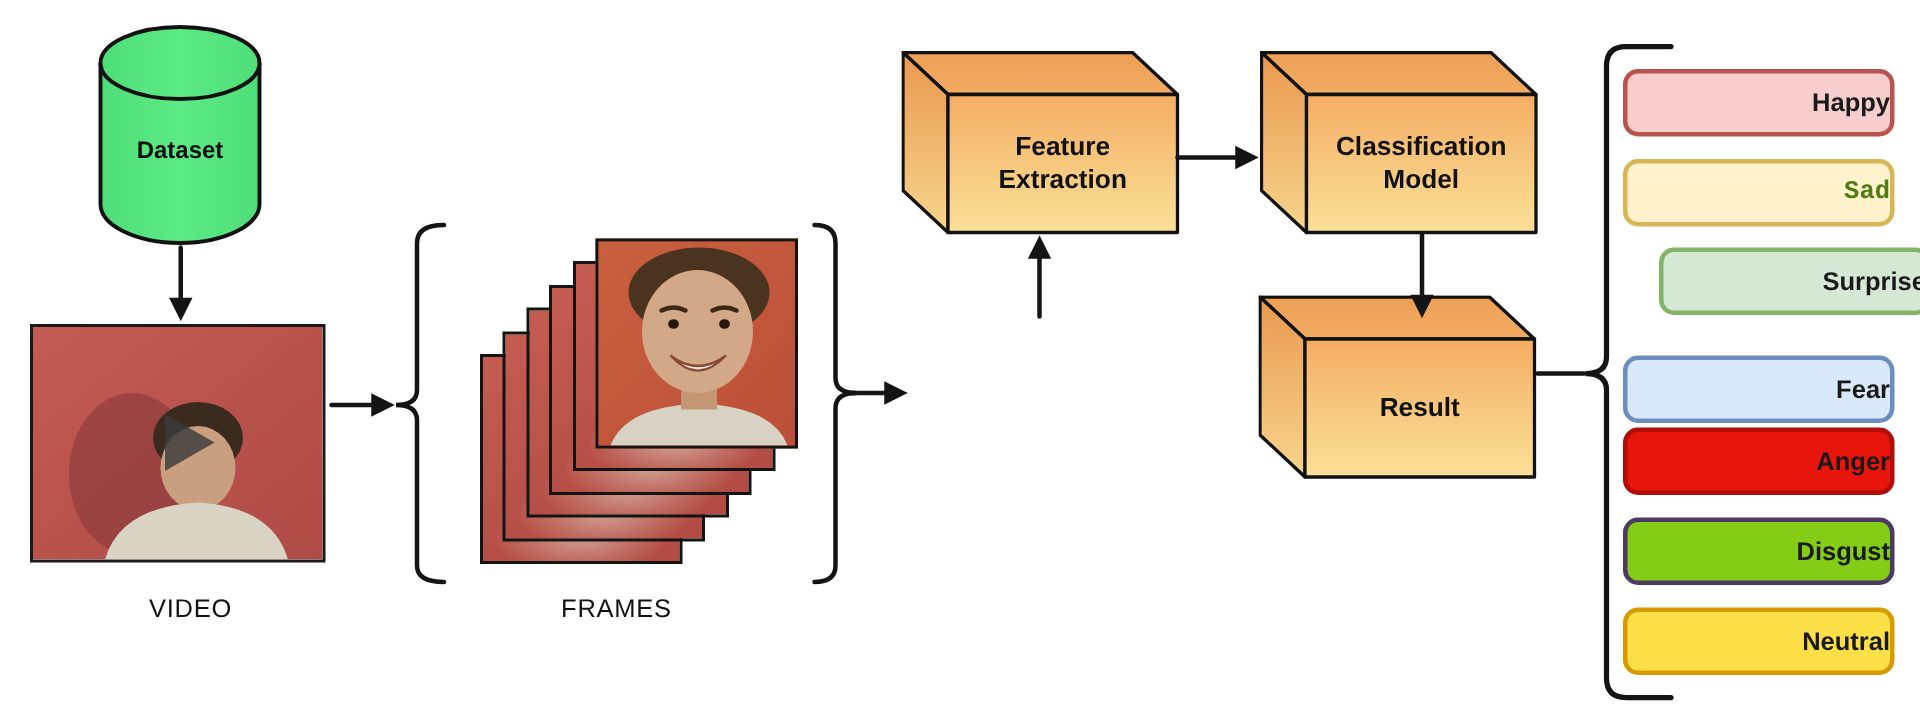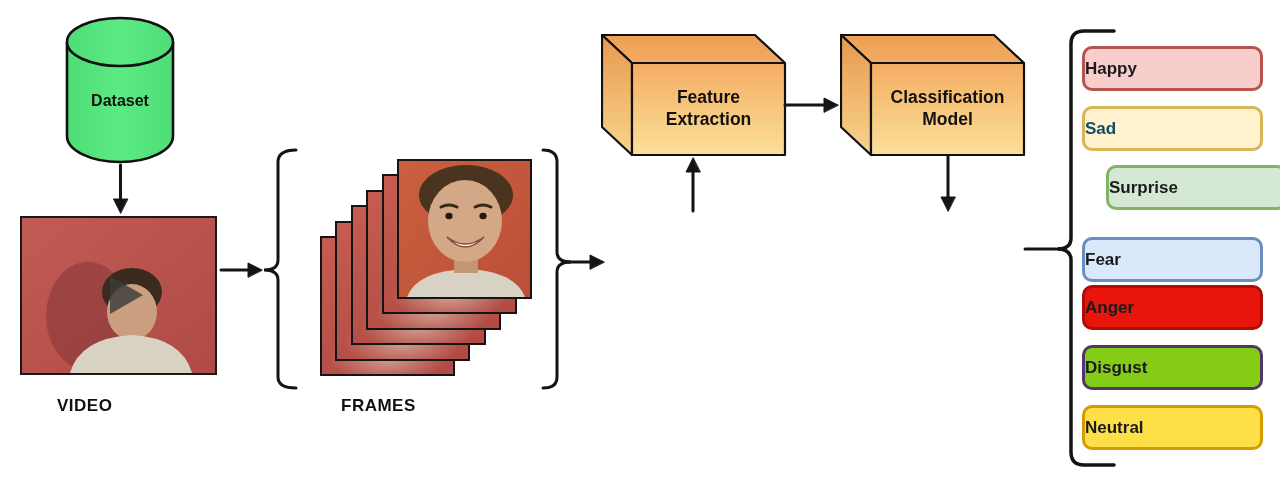--- a/index.html
+++ b/index.html
@@ -13,21 +13,21 @@
   .cylinder-wrap{left:64px;top:16px;width:112px;height:152px;}
   .cylinder-label{left:64px;top:92px;width:112px;text-align:center;font-weight:bold;font-size:16px;}
 
   
   .video-thumb{
     left:20px;top:216px;width:197px;height:159px;
     border:2px solid #1a1a1a;box-sizing:border-box;
     box-shadow:inset 0 0 0 3px #f3f3f1;
     overflow:hidden;
   }
-  .caption{font-weight:bold;font-size:17px;letter-spacing:.5px;}
+  .caption{font-weight:normal;font-size:17px;letter-spacing:.5px;text-align:center;}
   .video-caption{left:57px;top:396px;width:140px;}
   .frames-caption{left:341px;top:396px;width:140px;}
 
   
   .frame{
     position:absolute;width:135px;height:140px;border:2px solid #141414;box-sizing:border-box;
     background:
       radial-gradient(ellipse 42% 32% at 55% 32%, rgba(58,34,24,.38), rgba(58,34,24,0) 70%),
       radial-gradient(ellipse 62% 26% at 50% 88%, rgba(232,226,210,.55), rgba(232,226,210,0) 72%),
       linear-gradient(160deg,#c45c51,#b14b44);
@@ -45,21 +45,21 @@
   .box-label{
     position:absolute;left:31px;top:29px;width:153px;height:92px;
     display:flex;align-items:center;justify-content:center;text-align:center;
     font-weight:bold;font-size:17.5px;line-height:1.25;white-space:pre-line;
   }
 
   
   .pill{
     position:absolute;left:1082px;width:181px;height:45px;box-sizing:border-box;
     border:3px solid #888;border-radius:10px;
-    display:flex;align-items:center;justify-content:flex-start;
+    display:flex;align-items:center;justify-content:flex-end;
     font-weight:bold;font-size:17px;
   }
   .p0{top:46px}.p1{top:106px}.p2{top:165px}.p3{top:225px}
   .p4{top:285px}.p5{top:345px}.p6{top:405px}
 
   svg{display:block;}
   .layer{left:0;top:0;pointer-events:none;}
 </style>
 </head>
 <body>
@@ -153,20 +153,28 @@
     <svg width="196" height="132" viewBox="0 0 196 132">
       <polygon points="31,29 184,29 154,1 1,1" fill="url(#gTop)" stroke="#111" stroke-width="2.2" stroke-linejoin="round"></polygon>
       <polygon points="1,1 31,29 31,121 1,93" fill="url(#gSide)" stroke="#111" stroke-width="2.2" stroke-linejoin="round"></polygon>
       <rect x="31" y="29" width="153" height="92" fill="url(#gFront)" stroke="#111" stroke-width="2.2" stroke-linejoin="round"></rect>
     </svg>
     <div class="box-label">Classification
 Model</div>
   </div>
 
 
+  <div class="abs box3d box-result">
+    <svg width="196" height="132" viewBox="0 0 196 132">
+      <polygon points="31,29 184,29 154,1 1,1" fill="url(#gTop)" stroke="#111" stroke-width="2.2" stroke-linejoin="round"></polygon>
+      <polygon points="1,1 31,29 31,121 1,93" fill="url(#gSide)" stroke="#111" stroke-width="2.2" stroke-linejoin="round"></polygon>
+      <rect x="31" y="29" width="153" height="92" fill="url(#gFront)" stroke="#111" stroke-width="2.2" stroke-linejoin="round"></rect>
+    </svg>
+    <div class="box-label">Result</div>
+  </div>
 
   <svg class="abs layer" width="1280" height="482" viewBox="0 0 1280 482">
     <g stroke="#141414" stroke-width="3" fill="#141414" stroke-linecap="round">
       <g>
         <line x1="120.5" y1="165" x2="120.5" y2="202"></line>
         <polygon points="120.5,213 113.5,199 127.5,199" stroke-width="1"></polygon>
       </g>
       <g>
         <line x1="221" y1="270" x2="250" y2="270"></line>
         <polygon points="262,270 248,263 248,277" stroke-width="1"></polygon>
@@ -195,21 +203,21 @@
       <path stroke-width="3" d="M296,150 Q278,150 278,162 L278,260 Q278,270 264,270 Q278,270 278,280 L278,377 Q278,388 296,388"></path>
       <path stroke-width="3" d="M543,150 Q557,150 557,162 L557,252 Q557,262 571,262 Q557,262 557,272 L557,377 Q557,388 543,388"></path>
       <path stroke-width="3.5" d="M1114,31 L1084,31 Q1071,31 1071,44 L1071,238 Q1071,249 1057,249 Q1071,249 1071,260 L1071,452 Q1071,465 1084,465 L1114,465"></path>
     </g>
   </svg>
 
   <div>
     <div class="pill p0" style="background: rgb(248, 206, 204); border-color: rgb(184, 84, 80); color: rgb(26, 26, 26);">
         <span>Happy</span>
       </div>
-    <div class="pill p1" style="background: rgb(255, 242, 204); border-color: rgb(214, 182, 86); color: #0c4a6e;">
+    <div class="pill p1" style="background: rgb(255, 242, 204); border-color: rgb(214, 182, 86); color: #4d7c0f; font-family: Liberation Mono, monospace;">
         <span>Sad</span>
       </div>
     <div class="pill p2" style="background: rgb(213, 232, 212); border-color: rgb(130, 179, 102); color: rgb(26, 26, 26); margin-left: 24px;">
         <span>Surprise</span>
       </div>
     <div class="pill p3" style="background: rgb(218, 232, 252); border-color: rgb(108, 142, 191); color: rgb(26, 26, 26); margin-top: 12px;">
         <span>Fear</span>
       </div>
     <div class="pill p4" style="background: rgb(232, 21, 13); border-color: rgb(176, 13, 6); color: rgb(26, 26, 26);">
         <span>Anger</span>

